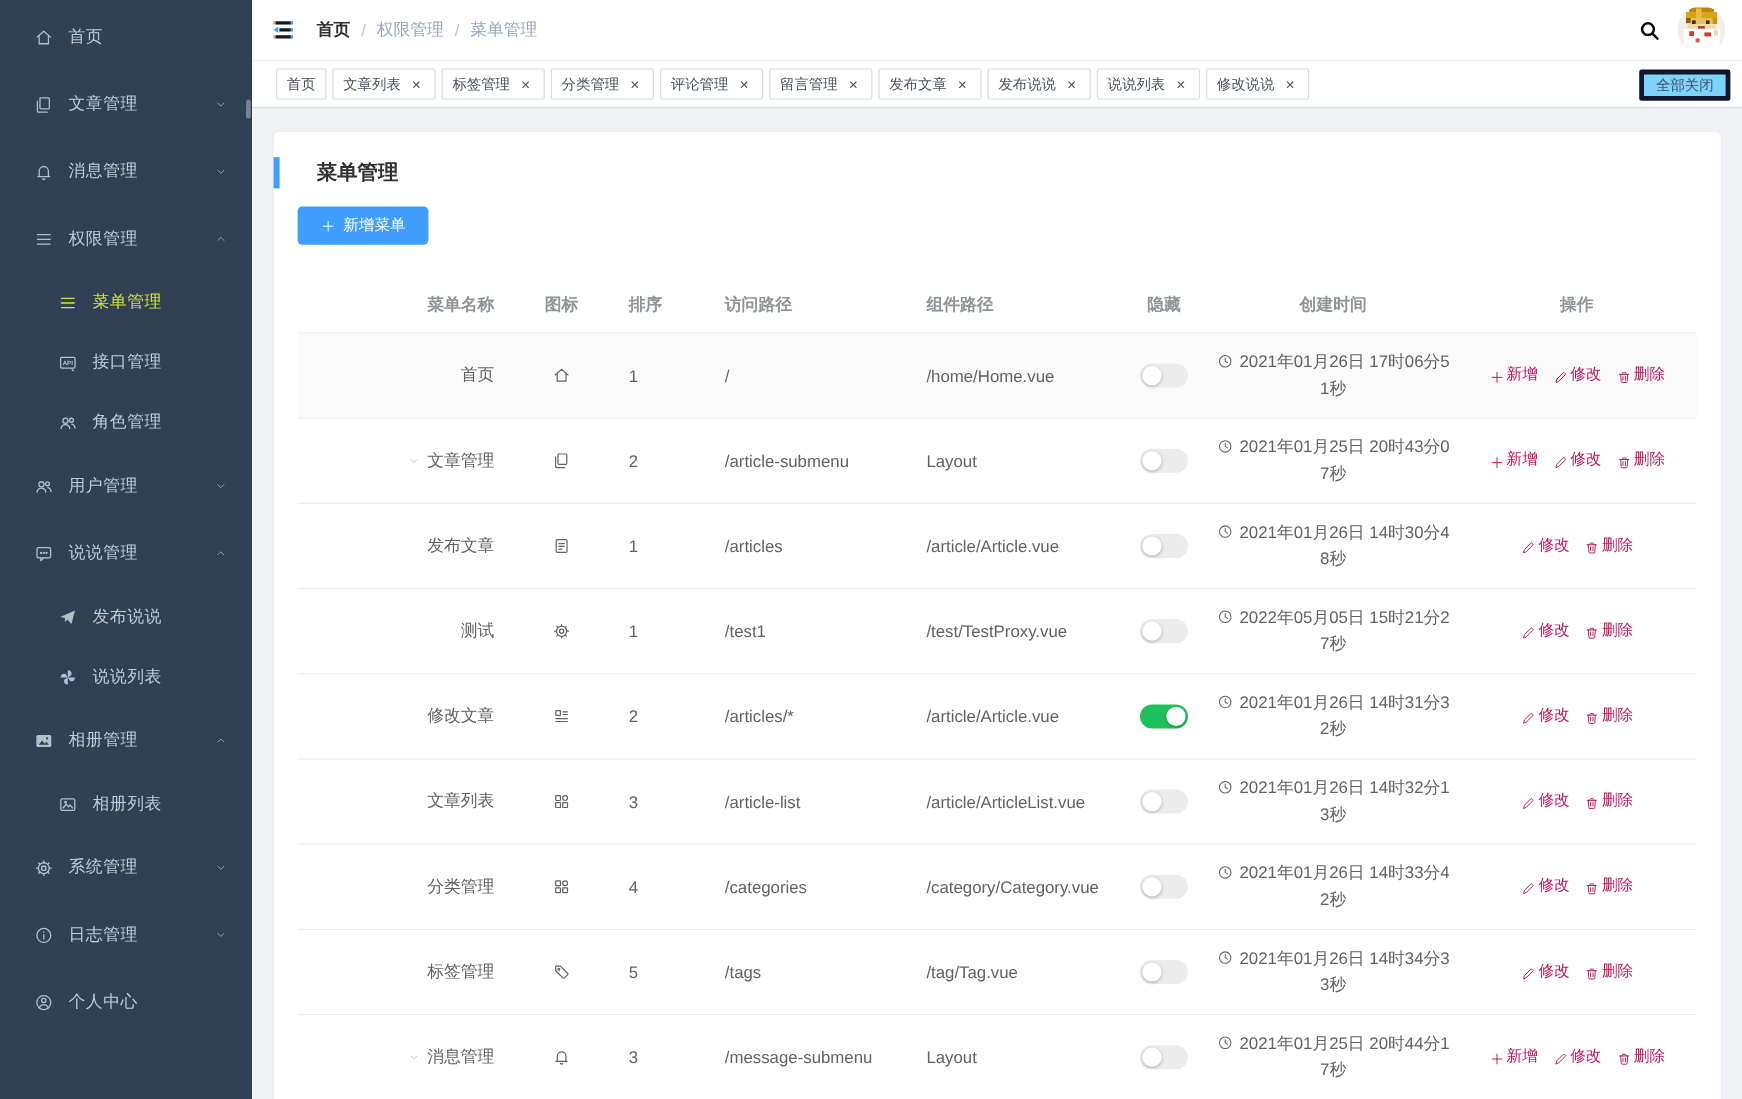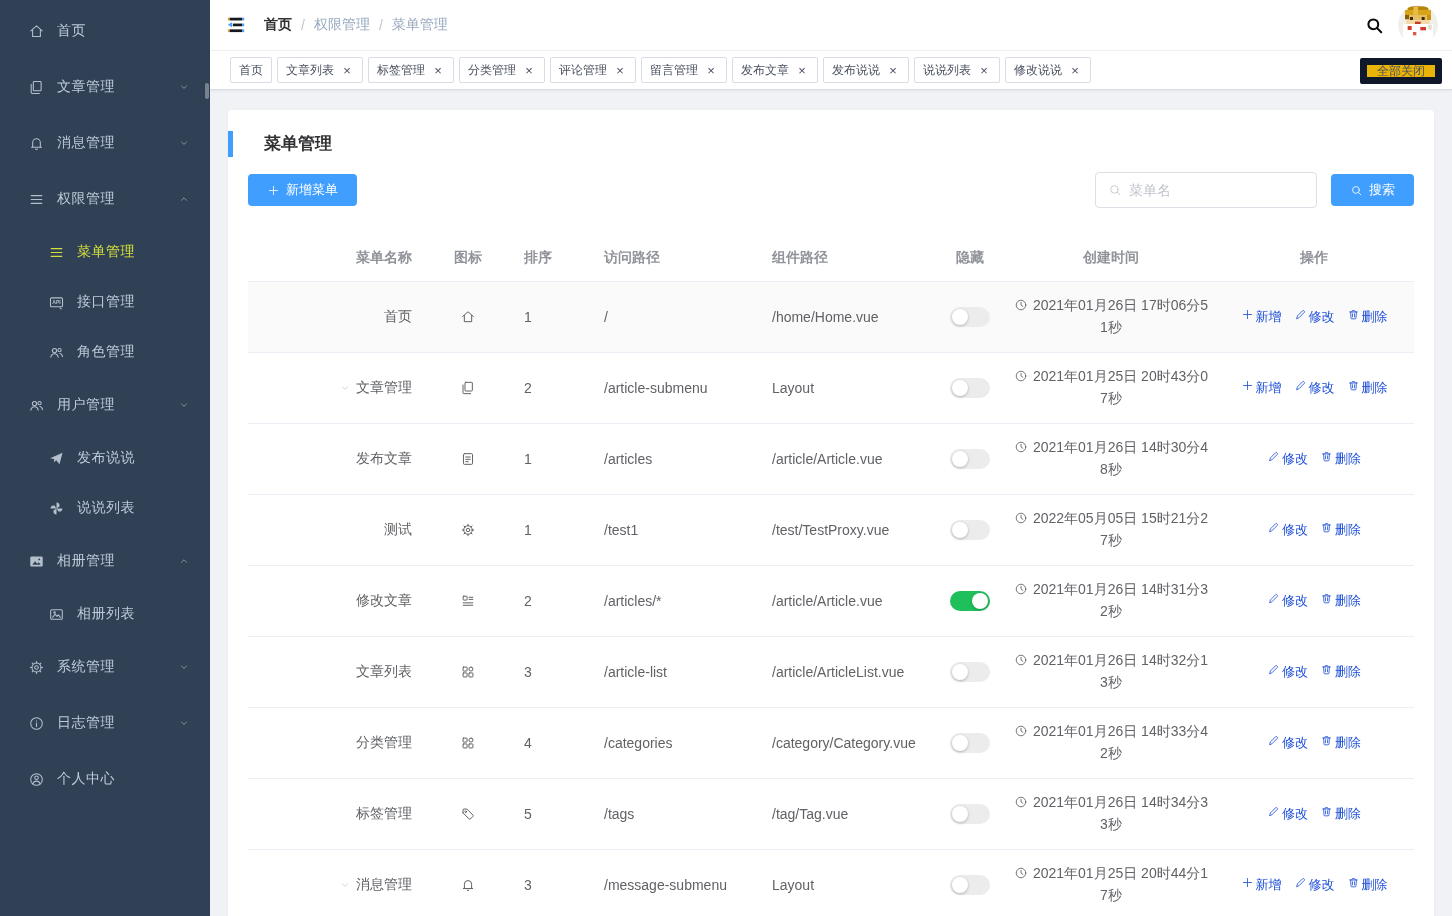--- a/index.html
+++ b/index.html
@@ -28,21 +28,21 @@
   .crumb-first { color:#303133; font-weight:bold; cursor:pointer; }
   .crumb-sep { color:#c0c4cc; }
   .crumb { color:#97a8be; }
   .nav-right { margin-left:auto; display:flex; align-items:center; gap:14px; }
   .nav-search { font-size:19px; color:#111; cursor:pointer; display:flex; }
   .avatar { width:40px; height:40px; border-radius:50%; overflow:hidden; cursor:pointer; flex:none; }
 
   .tabbar { height:40px; background:#fff; border-top:1px solid #f0f0f0; border-bottom:1px solid #d8dce5; box-shadow:0 1px 3px rgba(0,0,0,.06); display:flex; align-items:center; padding:0 8px 0 20px; position:relative; flex:none; z-index:2; }
   .tab { display:inline-flex; align-items:center; height:26px; padding:0 8px; border:1px solid #d8dce5; background:#fff; color:#495060; font-size:12px; margin-right:5px; cursor:pointer; border-radius:2px; white-space:nowrap; }
   .tab .tab-close { margin-left:6px; font-size:13px; line-height:1; color:#495060; width:14px; height:14px; display:inline-flex; align-items:center; justify-content:center; border-radius:50%; }
-  .close-all { position:absolute; right:10px; top:7px; height:26px; display:inline-flex; align-items:center; padding:0 10px; border:7px solid #0f172a; background:#eab308; color:#495060; font-size:12px; cursor:pointer; border-radius:2px; }
+  .close-all { position:absolute; right:10px; top:7px; height:26px; display:inline-flex; align-items:center; padding:0 10px; border:4px solid #0f172a; background:#7dd3fc; color:#495060; font-size:12px; cursor:pointer; border-radius:2px; }
 
   .content { flex:1; background:#f0f2f5; padding:20px 18px 0 18px; overflow:hidden; }
   .card { background:#fff; border-radius:4px; box-shadow:0 1px 3px rgba(0,0,0,.05); height:calc(100% + 60px); padding:18px 20px; }
 
   .page-title { position:relative; padding-left:16px; font-size:17px; font-weight:bold; color:#303133; line-height:24px; margin-top:4px; }
   .page-title::before { content:""; position:absolute; left:-20px; top:-1px; width:5px; height:26px; background:#409eff; }
 
   .toolbar { display:flex; align-items:center; margin-top:16px; }
   .btn-primary { display:inline-flex; align-items:center; gap:6px; background:#409eff; color:#fff; border:none; height:32px; padding:0 19px; font-size:13px; border-radius:4px; cursor:pointer; font-family:inherit; }
   .btn-primary .b-icon { font-size:13px; display:flex; }
@@ -75,21 +75,21 @@
   .t-icon { font-size:16px; color:#606266; display:flex; }
 
   .switch { width:40px; height:20px; border-radius:10px; background:#ececec; position:relative; cursor:pointer; flex:none; }
   .switch::after { content:""; position:absolute; top:2px; left:2px; width:16px; height:16px; border-radius:50%; background:#fff; box-shadow:0 1px 3px rgba(0,0,0,.25); }
   .switch.on { background:#1fc05c; }
   .switch.on::after { left:auto; right:2px; }
 
   .time-wrap { display:inline-block; max-width:196px; line-height:1.55; word-break:break-all; }
   .clock-i { display:inline-flex; font-size:14px; color:#606266; vertical-align:-2px; margin-right:5px; }
 
-  .act-link { display:inline-flex; align-items:flex-start; gap:2px; color:#1d4ed8; font-size:13px; cursor:pointer; margin:0 6px; white-space:nowrap; }
+  .act-link { display:inline-flex; align-items:flex-end; gap:2px; color:#be185d; font-size:13px; cursor:pointer; margin:0 6px; white-space:nowrap; }
   .act-link .a-icon { font-size:13px; display:flex; }
 
   svg text { font-family:"Liberation Sans",sans-serif; }
 </style>
 </head>
 <body>
 
 <aside class="sidebar">
   <nav id="side-menu">
       <div class="side-item lvl1">
@@ -178,20 +178,37 @@
             <circle cx="9.2" cy="9.3" r="3"></circle>
             <path d="M4 18.6 c0.5-3 2.5-4.8 5.2-4.8 s4.7 1.8 5.2 4.8"></path>
             <circle cx="16.3" cy="8.7" r="2.3"></circle>
             <path d="M16.8 13.3 c2.2 0.4 3.4 2 3.7 4.5"></path>
           </svg>
         </span>
         <span class="s-label">用户管理</span>
         <span class="s-chev">
           <svg width="1em" height="1em" viewBox="0 0 24 24" fill="none" stroke="currentColor" stroke-width="1.5" stroke-linecap="round" stroke-linejoin="round">
             <path d="M7 9.8 l5 5 5-5"></path>
+          </svg>
+        </span>
+      </div>
+      <div class="side-item lvl1">
+        <span class="s-icon">
+          <svg width="1em" height="1em" viewBox="0 0 24 24" fill="none" stroke="currentColor" stroke-width="1.5" stroke-linecap="round" stroke-linejoin="round">
+            <rect x="4" y="4.8" width="16" height="12" rx="2"></rect>
+            <path d="M8.5 16.8 V20 l3.4-3.2"></path>
+            <circle cx="8.8" cy="11" r="0.6" fill="currentColor"></circle>
+            <circle cx="12" cy="11" r="0.6" fill="currentColor"></circle>
+            <circle cx="15.2" cy="11" r="0.6" fill="currentColor"></circle>
+          </svg>
+        </span>
+        <span class="s-label">说说管理</span>
+        <span class="s-chev">
+          <svg width="1em" height="1em" viewBox="0 0 24 24" fill="none" stroke="currentColor" stroke-width="1.5" stroke-linecap="round" stroke-linejoin="round">
+            <path d="M7 14.6 l5-5 5 5"></path>
           </svg>
         </span>
       </div>
       <div class="side-item lvl2">
         <span class="s-icon">
           <svg width="1em" height="1em" viewBox="0 0 24 24">
             <path d="M3 11.6 L20.5 4 L16.2 20 L11.6 14.6 L8.6 17.4 L8.6 12.8 Z" fill="currentColor"></path>
           </svg>
         </span>
         <span class="s-label">发布说说</span>
@@ -388,40 +405,20 @@
 
       <div class="toolbar">
         <button class="btn-primary">
           <span class="b-icon">
               <svg width="1em" height="1em" viewBox="0 0 24 24" fill="none" stroke="currentColor" stroke-width="1.5" stroke-linecap="round" stroke-linejoin="round">
                 <path d="M12 4.5 V19.5 M4.5 12 H19.5"></path>
               </svg>
             </span>
           <span>新增菜单</span>
         </button>
-        <div class="search-group">
-          <label class="search-box">
-            <span class="si">
-                <svg width="1em" height="1em" viewBox="0 0 24 24" fill="none" stroke="currentColor" stroke-width="1.5" stroke-linecap="round" stroke-linejoin="round">
-                  <circle cx="11" cy="11" r="6.3"></circle>
-                  <path d="M15.7 15.7 L20 20"></path>
-                </svg>
-              </span>
-            <input type="text" placeholder="菜单名" style="">
-          </label>
-          <button class="btn-primary btn-search">
-            <span class="b-icon">
-                <svg width="1em" height="1em" viewBox="0 0 24 24" fill="none" stroke="currentColor" stroke-width="1.5" stroke-linecap="round" stroke-linejoin="round">
-                  <circle cx="11" cy="11" r="6.3"></circle>
-                  <path d="M15.7 15.7 L20 20"></path>
-                </svg>
-              </span>
-            <span>搜索</span>
-          </button>
-        </div>
       </div>
 
       <div class="table">
         <div class="thead" id="thead">
             <div class="tcell c0">菜单名称</div>
             <div class="tcell c1">图标</div>
             <div class="tcell c2">排序</div>
             <div class="tcell c3">访问路径</div>
             <div class="tcell c4">组件路径</div>
             <div class="tcell c5">隐藏</div>

